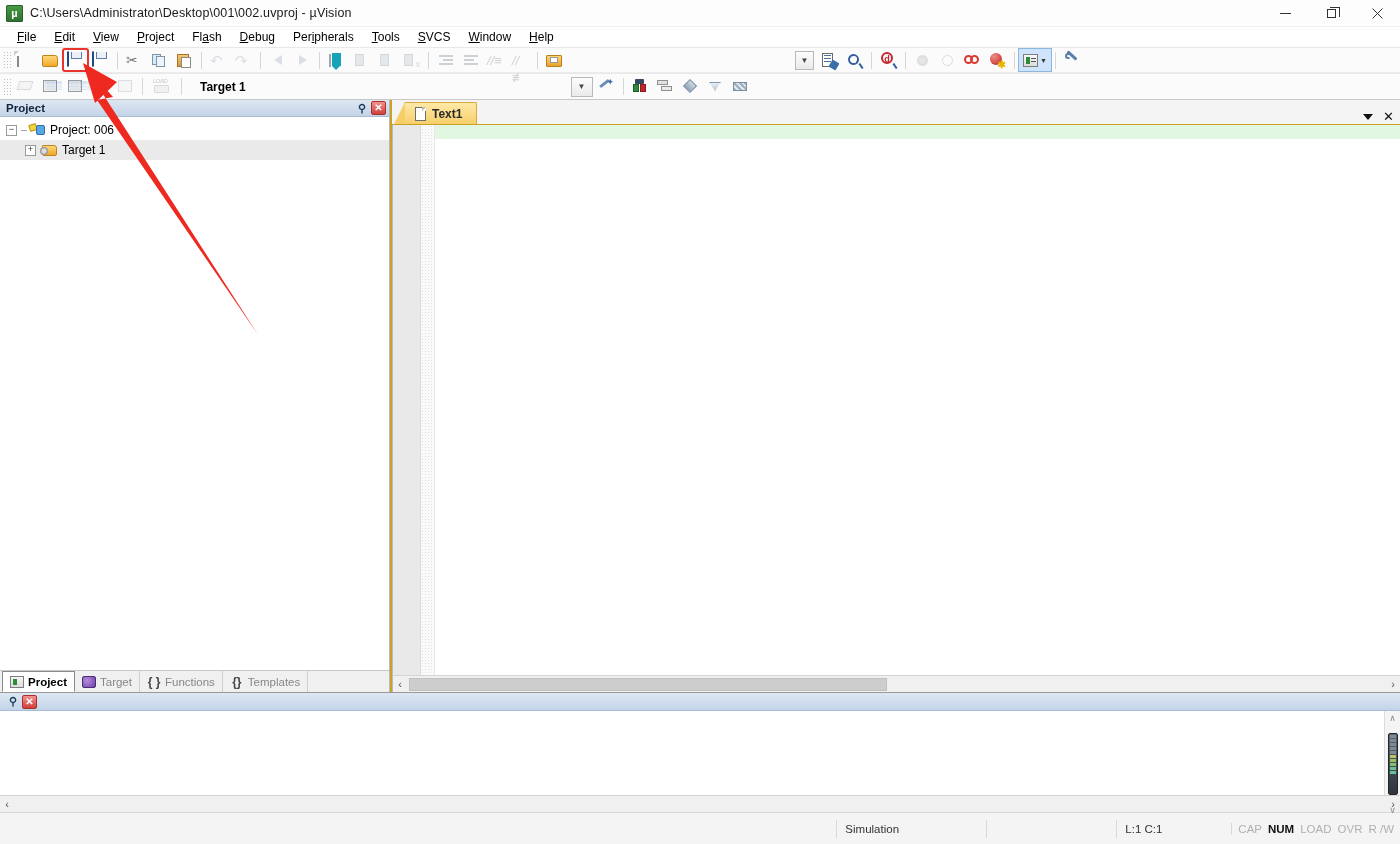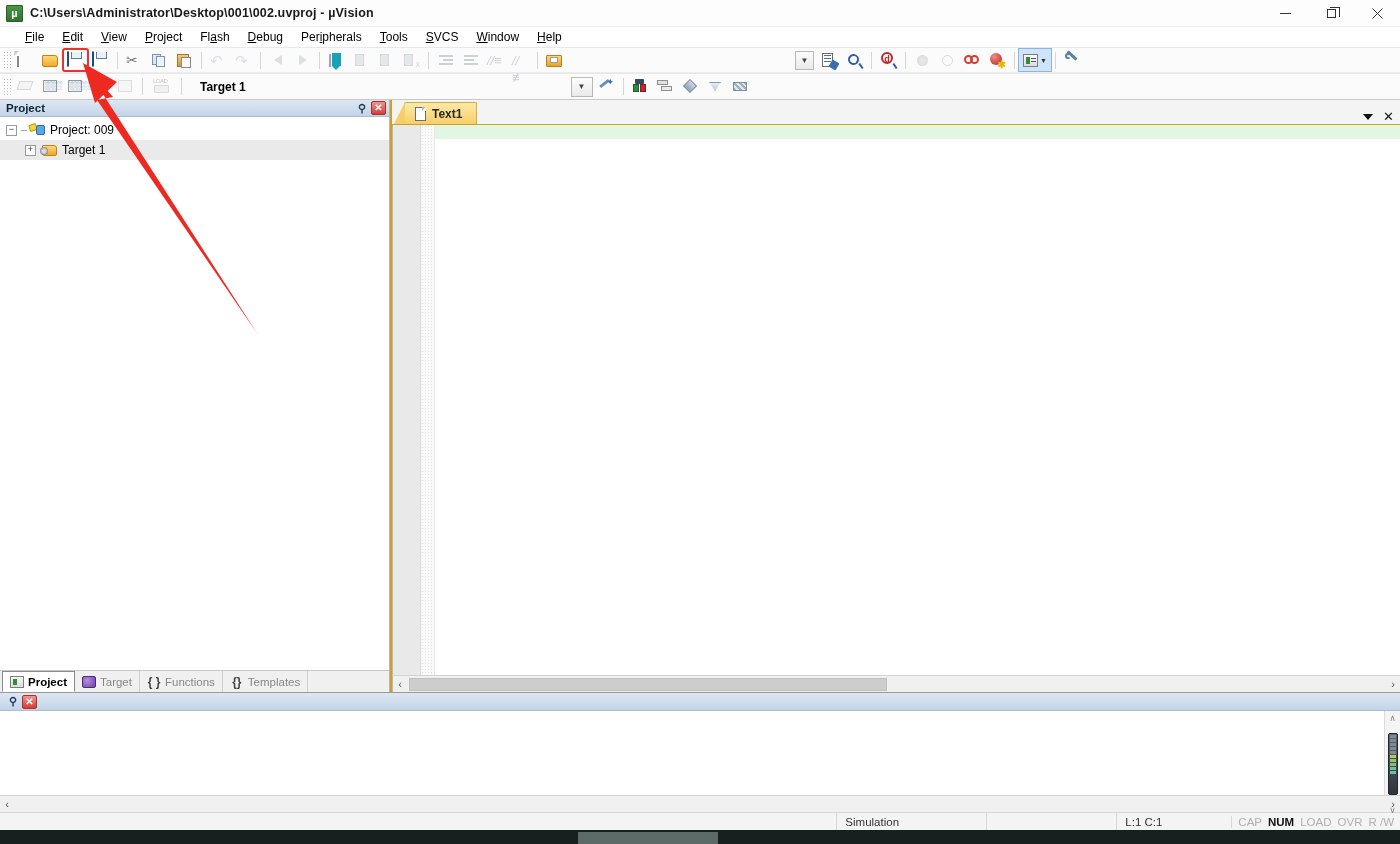--- a/index.html
+++ b/index.html
@@ -8,31 +8,31 @@
     background:#fff; }
 
   
   #titlebar { height:27px; background:#fdfdfd; display:flex; align-items:center;
     border-bottom:1px solid #f0f0f0; position:relative; }
   #app-logo { width:17px; height:17px; margin:0 7px 0 6px; border-radius:2px;
     background:linear-gradient(#4a9b45,#2e7030); position:relative; flex:none;
     box-shadow:inset 0 0 0 1px #2c5e2c; }
   #app-logo:after { content:"µ"; position:absolute; inset:0; color:#fff;
     font-size:11px; line-height:17px; text-align:center; font-weight:bold; }
-  #title-text { font-size:12.5px; color:#1a1a1a; letter-spacing:.15px;font-weight:bold; }
+  #title-text { font-size:12.5px; color:#1a1a1a; letter-spacing:.15px; }
   #wincontrols { position:absolute; right:0; top:0; height:27px; display:flex; }
   .wbtn { width:46px; height:27px; display:flex; align-items:center;
     justify-content:center; color:#333; font-size:13px; }
   .glyph-min { width:11px; height:1px; background:#333; }
   .glyph-max { width:9px; height:9px; border:1px solid #333; position:relative; }
   .glyph-max:after { content:""; position:absolute; left:2px; top:-3px;
     width:9px; height:9px; border:1px solid #333; border-bottom:none; border-left:none; }
 
   
-  #menubar { height:20px; display:flex; align-items:center; padding-left:16px;
+  #menubar { height:20px; display:flex; align-items:center; padding-left:8px;
     background:#fff; }
   .menu-item { padding:2px 9px; font-size:12px; color:#000; }
   .menu-item u { text-decoration:underline; }
 
   
   #toolbar1, #toolbar2 { height:26px; display:flex; align-items:center;
     background:#fbfbfb; border-top:1px solid #e8e8e8; }
   #toolbar1 { border-bottom:1px solid #ececec; }
   #toolbar2 { border-bottom:1px solid #c8c8c8; height:27px; }
   .grip { width:8px; height:18px; margin:0 2px 0 3px; flex:none;
@@ -187,21 +187,21 @@
   .vsb-arrow { font-size:9px; color:#8a8a8a; height:14px; line-height:14px; }
   #vs-widget { position:absolute; top:22px; width:10px; height:62px;
     background:linear-gradient(#5c6670,#2e343b); border:1px solid #22272c;
     border-radius:2px; overflow:hidden; }
   #vs-widget i { display:block; height:3px; margin:1px 1px 0;
     background:#7f8a95; }
   #build-hscroll { height:17px; background:#f0f0f0; display:flex; align-items:center;
     border-top:1px solid #d4d4d4; }
 
   
-  #statusbar { height:18px; display:flex; align-items:center; background:#f4f4f4;
+  #statusbar { height:32px; display:flex; align-items:center; background:#f4f4f4;
     border-top:1px solid #d8d8d8; font-size:11.5px; color:#333; }
   #sb-msg { flex:1; padding-left:6px; }
   .sb-cell { border-left:1px solid #d8d8d8; height:18px; display:flex;
     align-items:center; padding:0 8px; }
   #sb-sim { width:150px; }
   #sb-blank { width:130px; }
   #sb-pos { width:115px; }
   #sb-flags { display:flex; gap:6px; padding:0 6px; border-left:1px solid #d8d8d8; }
   .flag { color:#b0b0b0; }
   .flag.on { color:#111; font-weight:bold; }
@@ -532,21 +532,21 @@
       <span class="xclose">✕</span>
     </div>
     <div id="project-tree">
       <div class="tree-row">
         <span class="expander">−</span>
         <span class="tdash"></span>
         <span class="proj-ic">
             <i class="k1"></i>
             <i class="k2"></i>
           </span>
-        <span class="tree-label">Project: 009</span>
+        <span class="tree-label">Project: 006</span>
       </div>
       <div class="tree-row sel" style="padding-left:25px">
         <span class="expander">+</span>
         <span class="tgt-ic">
             <i class="f"></i>
             <i class="g"></i>
           </span>
         <span class="tree-label">Target 1</span>
       </div>
     </div>

